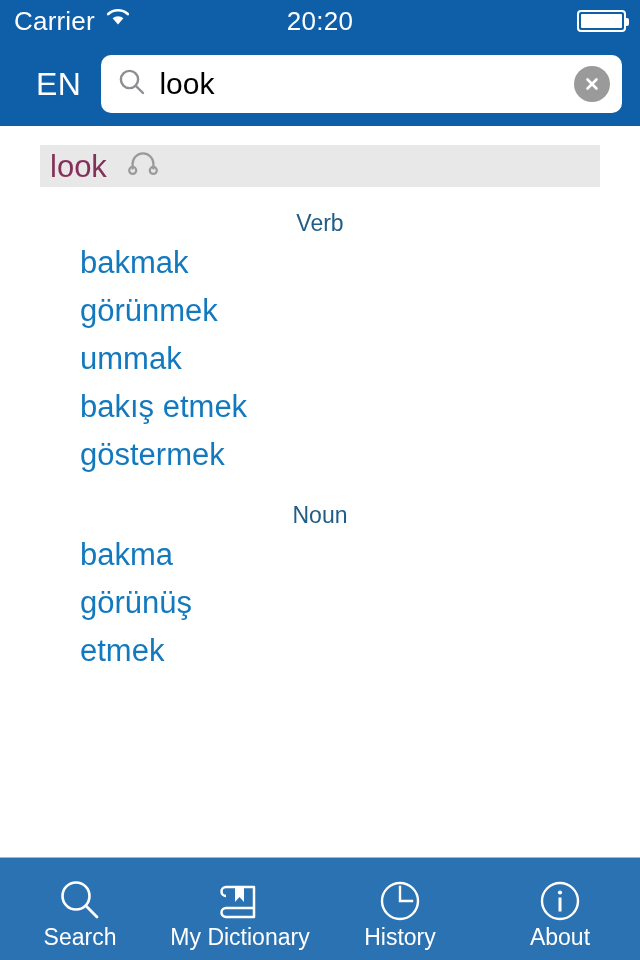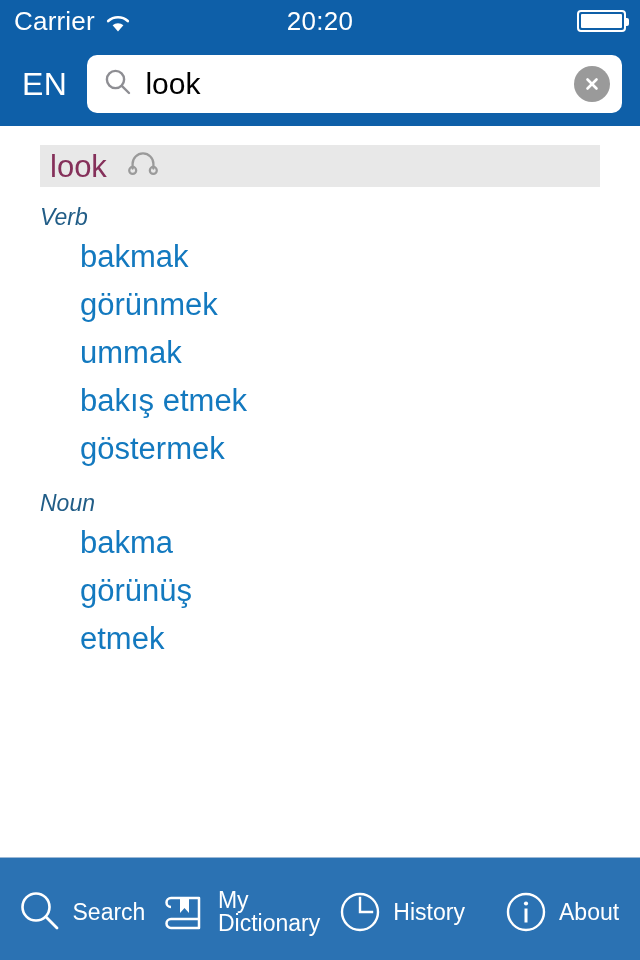--- a/index.html
+++ b/index.html
@@ -10,21 +10,21 @@
     overflow:hidden;
     position:relative;
   }
 
   
   .status-bar{
     height:42px; background:#0e5fa8; color:#ffffff;
     display:flex; align-items:center; position:relative;
     padding:0 14px;
   }
-  .status-left{ display:flex; align-items:flex-end; gap:9px; }
+  .status-left{ display:flex; align-items:flex-start; gap:9px; }
   .carrier-text{ font-size:26px; letter-spacing:.2px; }
   .wifi-icon{ display:block; }
   .status-time{
     position:absolute; left:0; right:0; top:0; bottom:0;
     display:flex; align-items:center; justify-content:center;
     font-size:26px; font-weight:normal; letter-spacing:.3px;
     pointer-events:none;
   }
   .status-right{ margin-left:auto; display:flex; align-items:center; }
   .battery{
@@ -33,21 +33,21 @@
   }
   .battery-fill{ height:100%; background:#ffffff; border-radius:1px; }
   .battery-cap{
     position:absolute; right:-5px; top:6px; width:3px; height:8px;
     background:#ffffff; border-radius:0 2px 2px 0;
   }
 
   
   .nav-bar{
     height:84px; background:#0e5fa8;
-    display:flex; align-items:center; padding:0 18px 0 14px; gap:12px;
+    display:flex; align-items:center; padding:0 18px 0 28px; gap:12px;
   }
   .lang-button{
     color:#ffffff; font-size:32px; letter-spacing:.5px;
     padding:0 8px; min-width:56px; text-align:center;
   }
   .search-field{
     flex:1; height:58px; background:#ffffff; border-radius:10px;
     display:flex; align-items:center; padding:0 12px 0 16px; gap:12px;
     position:relative;
   }
@@ -70,39 +70,39 @@
     margin:19px 40px 0 40px; height:42px; background:#e8e8e8;
     display:flex; align-items:center; padding-left:10px; gap:20px;
   }
   .headword{
     font-size:31px; color:#85305a; line-height:1;
   }
   .audio-icon{ display:block; }
 
   .entry-list{ padding:0 40px; }
   .pos-label{
-    font-size:23px; font-style:italic; color:#215d87;
-    line-height:1; margin-top:19px; margin-bottom:4px;
+    font-size:23px; color:#215d87;
+    line-height:1; margin-top:25px; margin-bottom:4px;text-align:center;
   }
   .translation{
     font-size:31px; color:#1379bf; line-height:48px;
     white-space:nowrap;
     margin-left:40px;
   }
 
   
   .tab-bar{
     position:absolute; left:0; right:0; bottom:0; height:103px;
     background:#2b72b3; border-top:1px solid #9cb9d6;
     display:flex; align-items:flex-start;
   }
   .tab-item{
     flex:1; height:100%;
-    display:flex; flex-direction:row; align-items:center;
-    justify-content:center; gap:8px; padding-top:6px;
+    display:flex; flex-direction:column; align-items:center;
+    justify-content:center; gap:0; padding-top:6px;
   }
   .tab-icon{ height:50px; display:flex; align-items:center; justify-content:center; }
   .tab-label{ color:#ffffff; font-size:23px; line-height:1; }
 </style>
 </head>
 <body>
 
 <div class="status-bar">
   <div class="status-left">
     <span class="carrier-text">Carrier</span>

